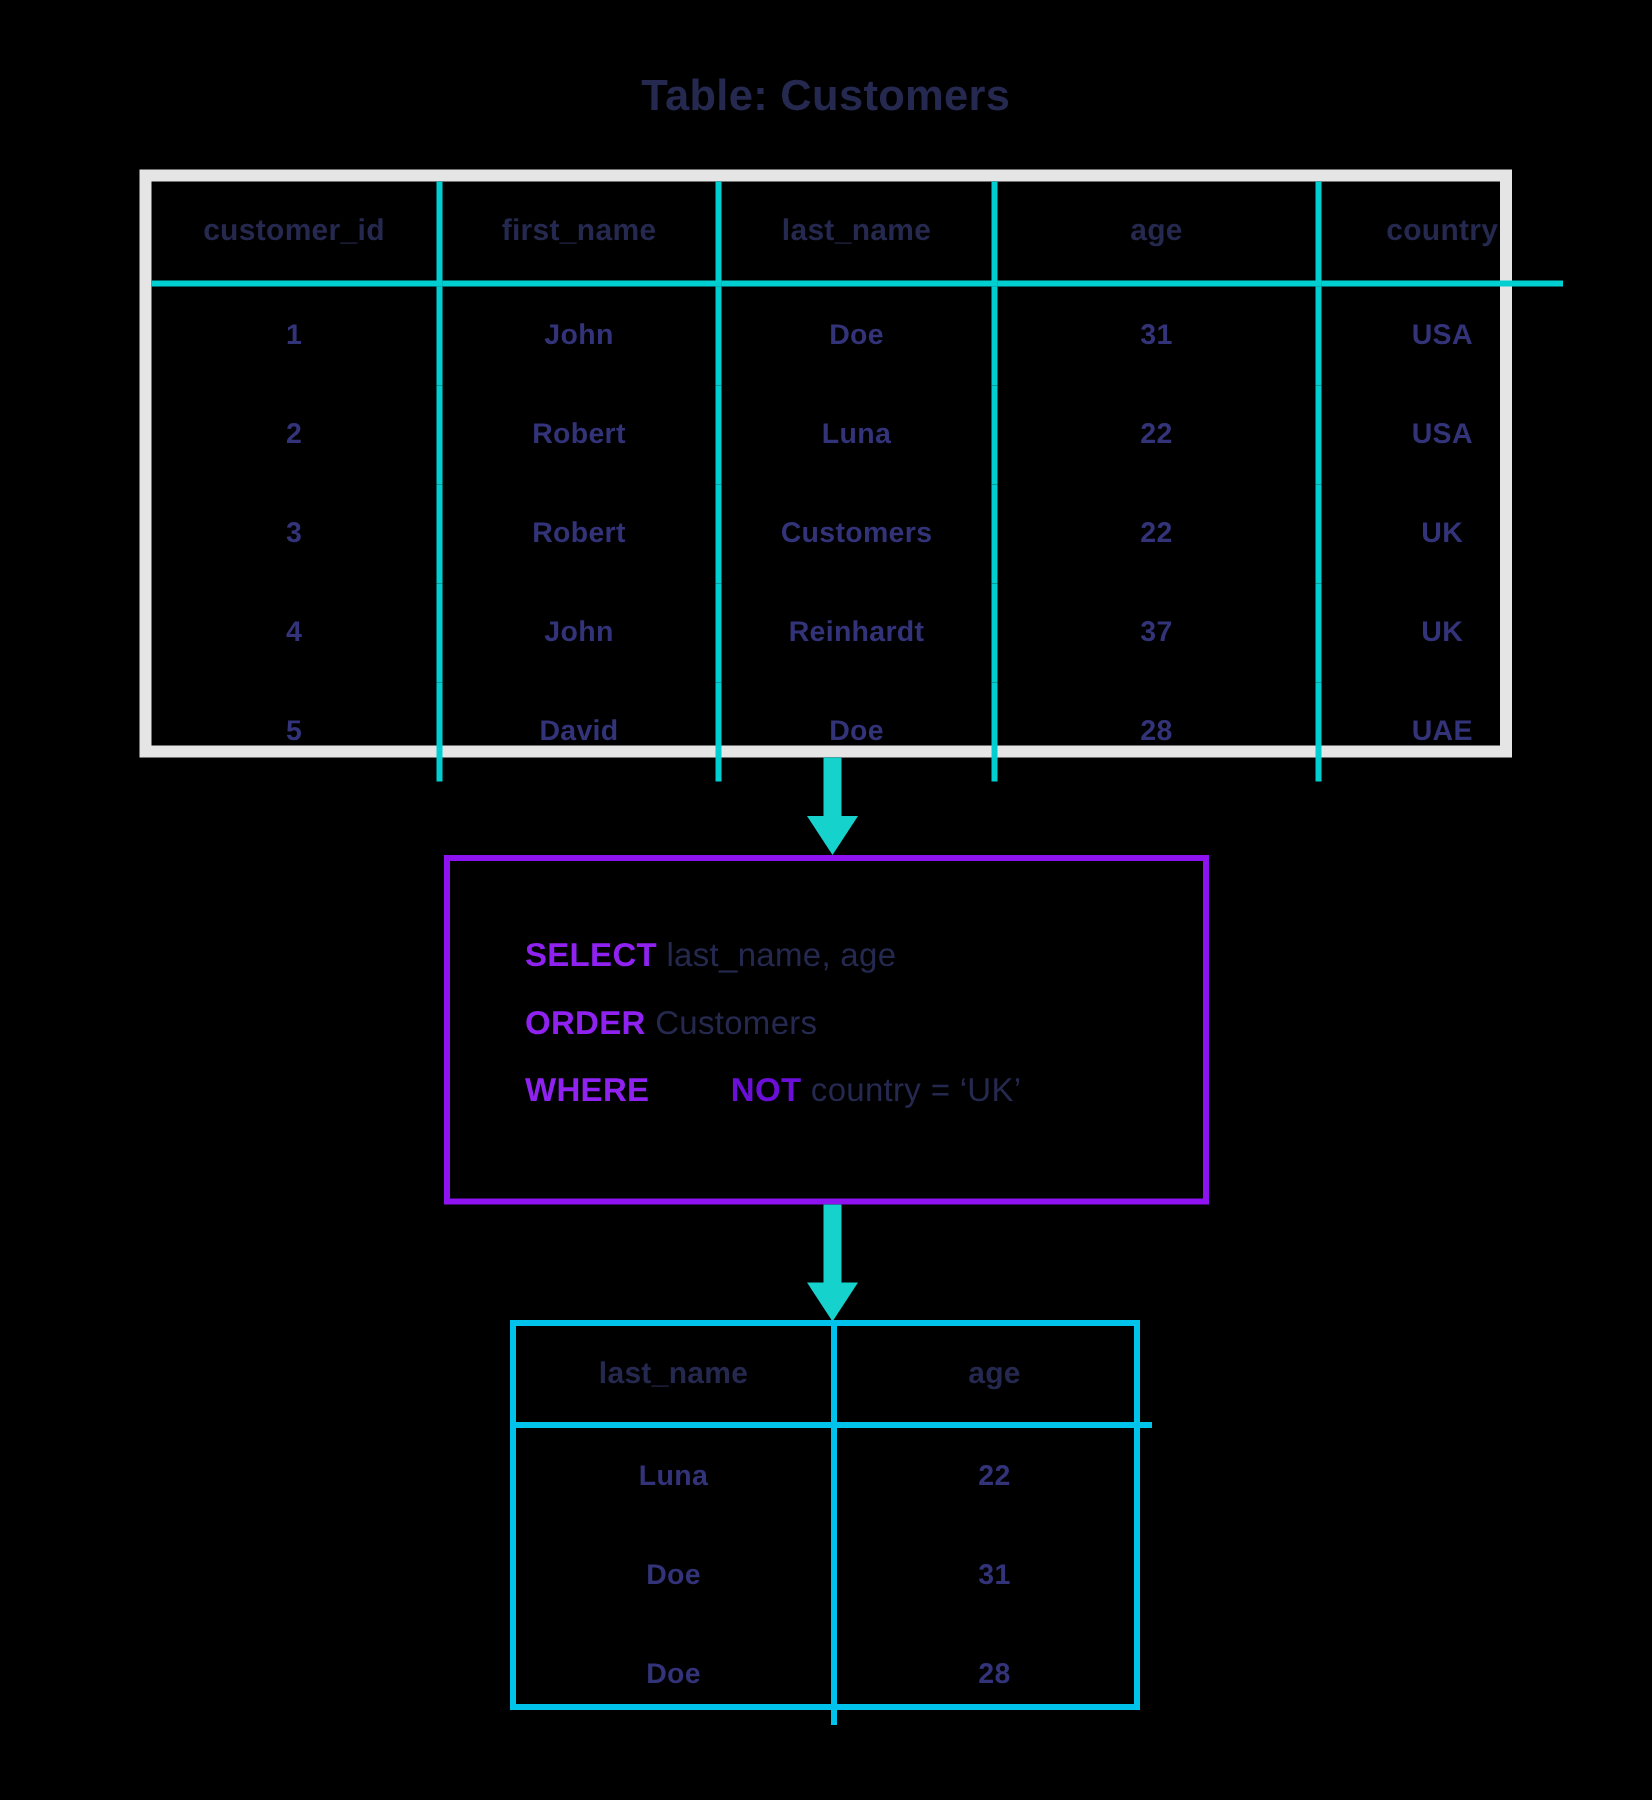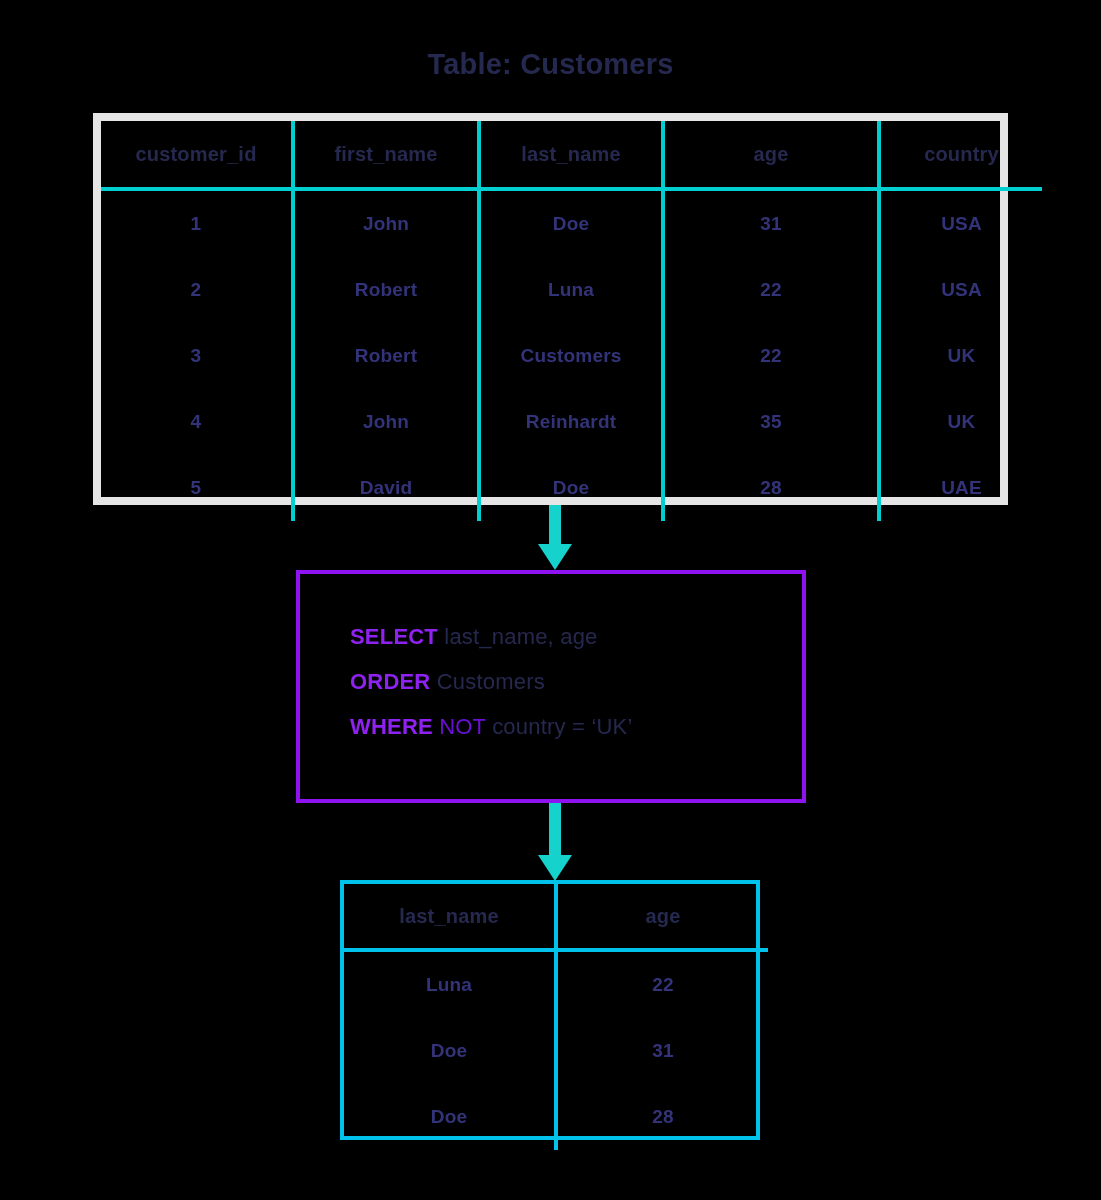--- a/index.html
+++ b/index.html
@@ -124,21 +124,21 @@
     padding: 40px 0 0 50px;
   }
   .query-line {
     font-size: 22px;
     line-height: 45px;
     color: #26294f;
     white-space: pre;
     letter-spacing: 0.2px;
   }
   .kw   { color: #8f22f0; font-weight: bold; }
-  .kw2  { color: #6b0fd8; font-weight: normal; }
+  .kw2  { color: #6b0fd8; font-weight: bold; margin-left: 48px; }
   .ident { color: #26294f; font-weight: normal; }
 
   
   #result-table {
     position: absolute;
     left: 340px;
     top: 880px;
     width: 420px;
     height: 260px;
     border: 4px solid #00c3eb;
@@ -209,21 +209,21 @@
         <td>3</td>
         <td>Robert</td>
         <td>Customers</td>
         <td>22</td>
         <td>UK</td>
       </tr>
       <tr>
         <td>4</td>
         <td>John</td>
         <td>Reinhardt</td>
-        <td>35</td>
+        <td>37</td>
         <td>UK</td>
       </tr>
       <tr>
         <td>5</td>
         <td>David</td>
         <td>Doe</td>
         <td>28</td>
         <td>UAE</td>
       </tr>
     </tbody>

